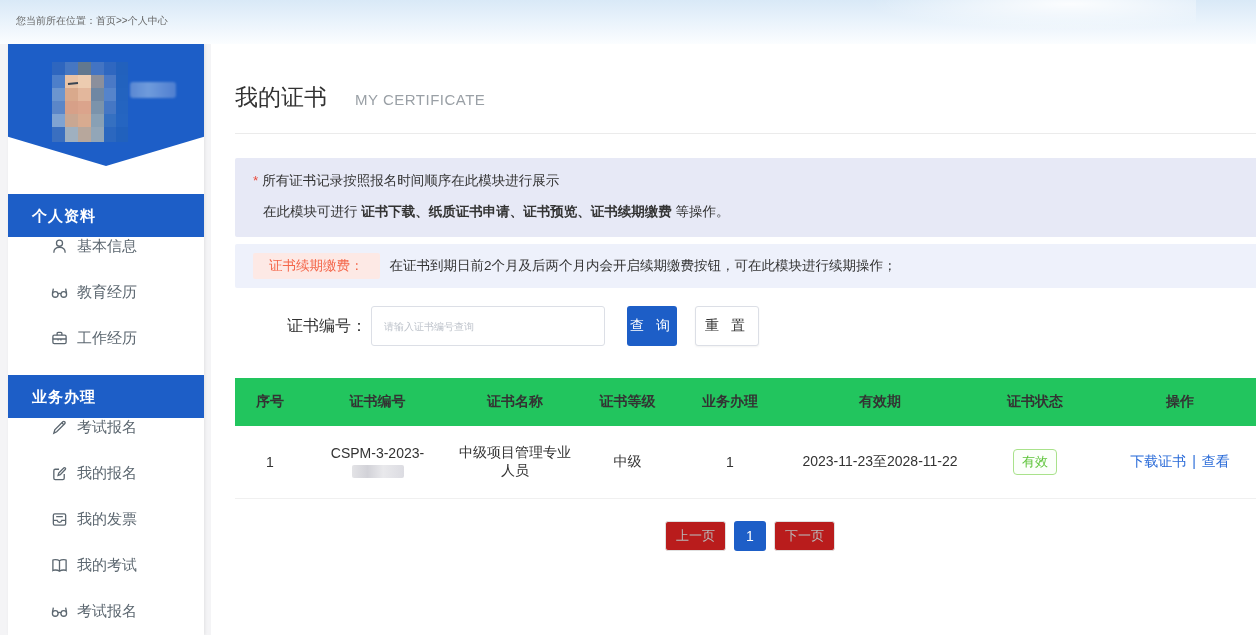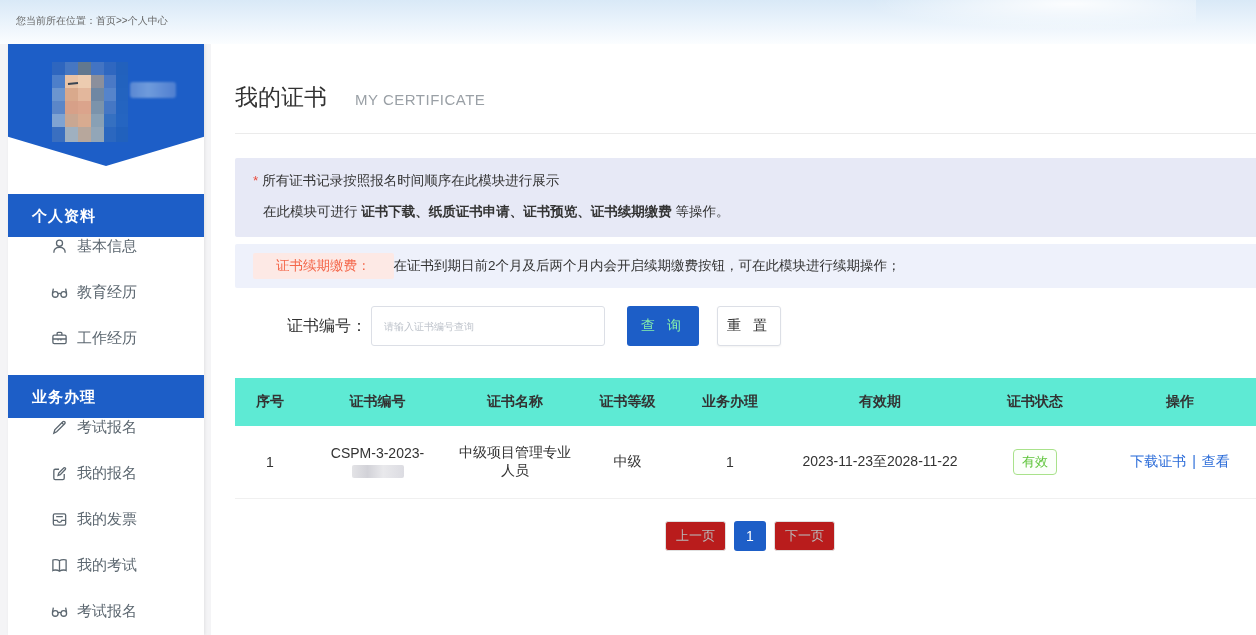--- a/index.html
+++ b/index.html
@@ -44,37 +44,37 @@
   .page-title { font-size:23px; color:#333; font-weight:500; }
   .page-subtitle { font-size:15px; color:#9aa0a6; margin-left:28px; letter-spacing:.5px; }
 
   .notice-1 { margin-top:24px; background:#e7e9f6; padding:14px 18px 16px 18px;
     font-size:13.5px; color:#333; border-radius:2px; }
   .notice-1 .star { color:#e84c3d; margin-right:4px; }
   .notice-1 .line2 { margin-top:13px; padding-left:10px; }
   .notice-1 b { font-weight:bold; }
   .notice-2 { margin-top:7px; background:#eef1fb; padding:9px 18px; font-size:13.5px;
     color:#333; display:flex; align-items:center; border-radius:2px; }
-  .renew-badge { background:#fde9e5; color:#f4674b; padding:4px 23px; border-radius:2px;
-    font-size:13.5px; flex-shrink:0; }
+  .renew-badge { background:#fde9e5; color:#f4674b; padding:4px 16px; border-radius:2px;
+    margin-right:10px; font-size:13.5px; flex-shrink:0; }
 
   .search-row { margin-top:18px; display:flex; align-items:center; padding-left:52px; }
   .search-label { font-size:16px; color:#333; margin-right:4px; }
   .search-input { width:234px; height:40px; border:1px solid #dcdfe6; border-radius:3px;
     padding:0 12px; font-size:10px; color:#333; outline:none; }
   .search-input::placeholder { color:#bfc4cc; }
-  .btn-query { margin-left:22px; width:72px; height:40px; background:#1d5ec7; color:#86efac;
+  .btn-query { margin-left:22px; width:50px; height:40px; background:#1d5ec7; color:#ffffff;
     border:none; border-radius:3px; font-size:14px; letter-spacing:4px; cursor:pointer; }
   .btn-reset { margin-left:18px; width:64px; height:40px; background:#fff; color:#333;
     border:1px solid #dcdfe6; border-radius:3px; font-size:14px; letter-spacing:4px;
     cursor:pointer; box-shadow:0 1px 2px rgba(0,0,0,.05); }
 
   .table-wrap { margin-top:32px; }
   table { width:100%; border-collapse:collapse; table-layout:fixed; }
-  thead th { background:#5eead4; height:48px; font-size:14px; color:#333;
+  thead th { background:#22c55e; height:48px; font-size:14px; color:#333;
     font-weight:bold; text-align:center; }
   tbody td { height:72px; font-size:14px; color:#333; text-align:center;
     border-bottom:1px solid #f0f0f0; padding:6px 4px; }
   .cert-no-masked { display:block; margin:4px auto 0; width:52px; height:13px;
     border-radius:2px;
     background:linear-gradient(90deg,#e3e3e6,#d2d2d8 30%,#e9e9ec 60%,#dcdce2);
     filter:blur(.6px); }
   .status-badge { display:inline-block; border:1px solid #a9e28b; color:#5ec43a;
     background:#fbfffa; font-size:13px; padding:3px 8px; border-radius:4px; }
   .op-link { color:#2a6bd8; text-decoration:none; cursor:pointer; font-size:14px; }

